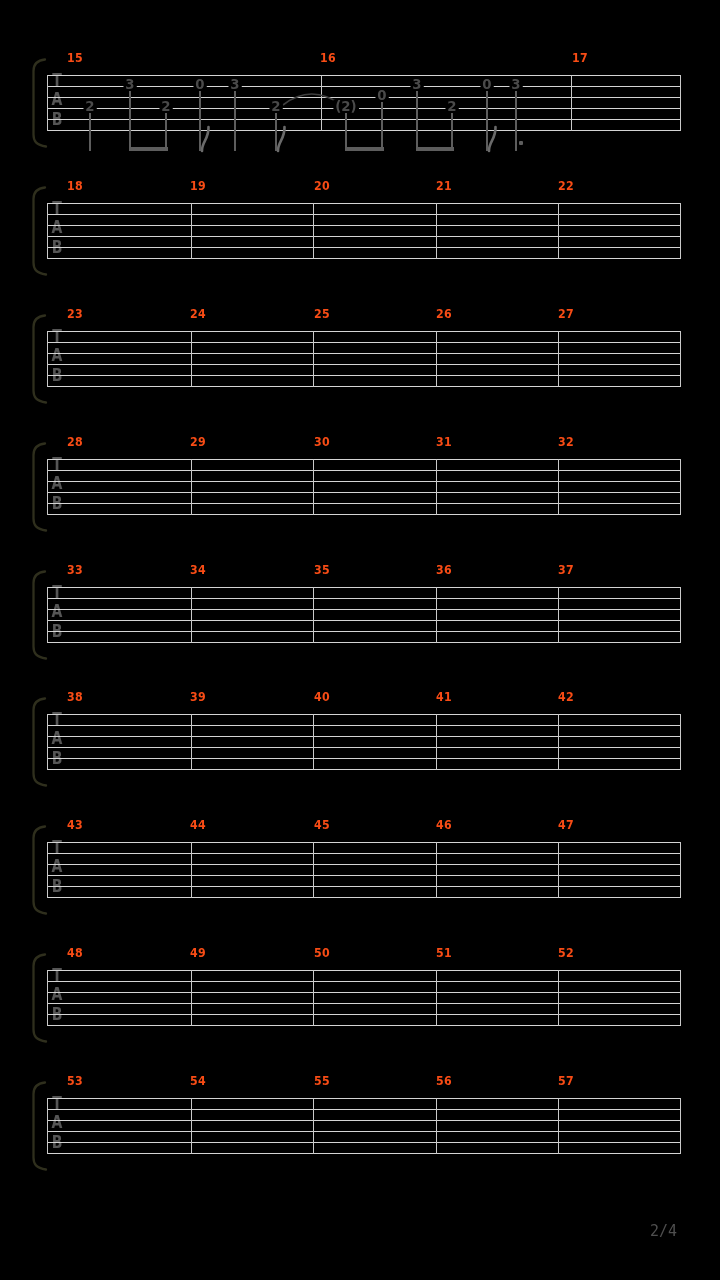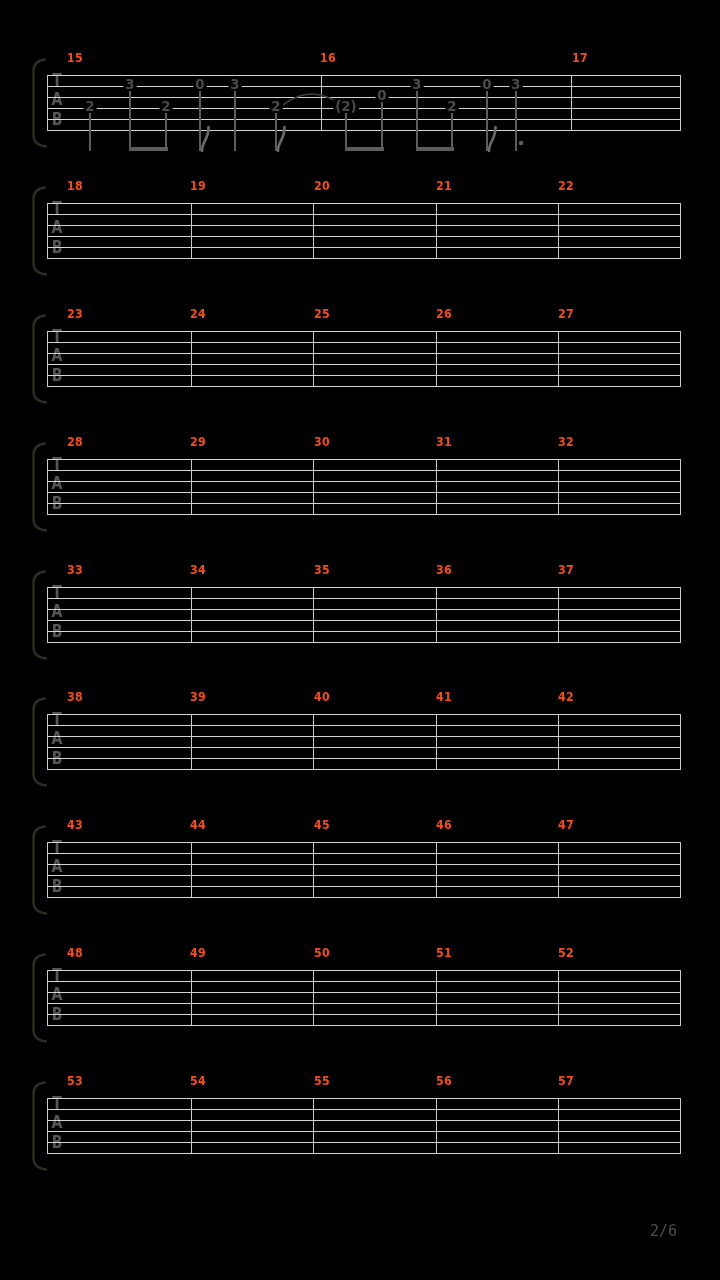--- a/index.html
+++ b/index.html
@@ -301,14 +301,14 @@
         <div class="barline" style="left:435.5px;top:30px;height:56px"></div>
         <div class="barline" style="left:557.5px;top:30px;height:56px"></div>
         <div class="barline" style="left:680px;top:30px;height:56px"></div>
         <div class="mnum" style="left:67px;top:6px">53</div>
         <div class="mnum" style="left:190px;top:6px">54</div>
         <div class="mnum" style="left:314px;top:6px">55</div>
         <div class="mnum" style="left:436px;top:6px">56</div>
         <div class="mnum" style="left:558px;top:6px">57</div>
       </div>
     </div>
-  <div class="page-indicator">2/6</div>
+  <div class="page-indicator">2/4</div>
 </div>
 
 </body></html>

